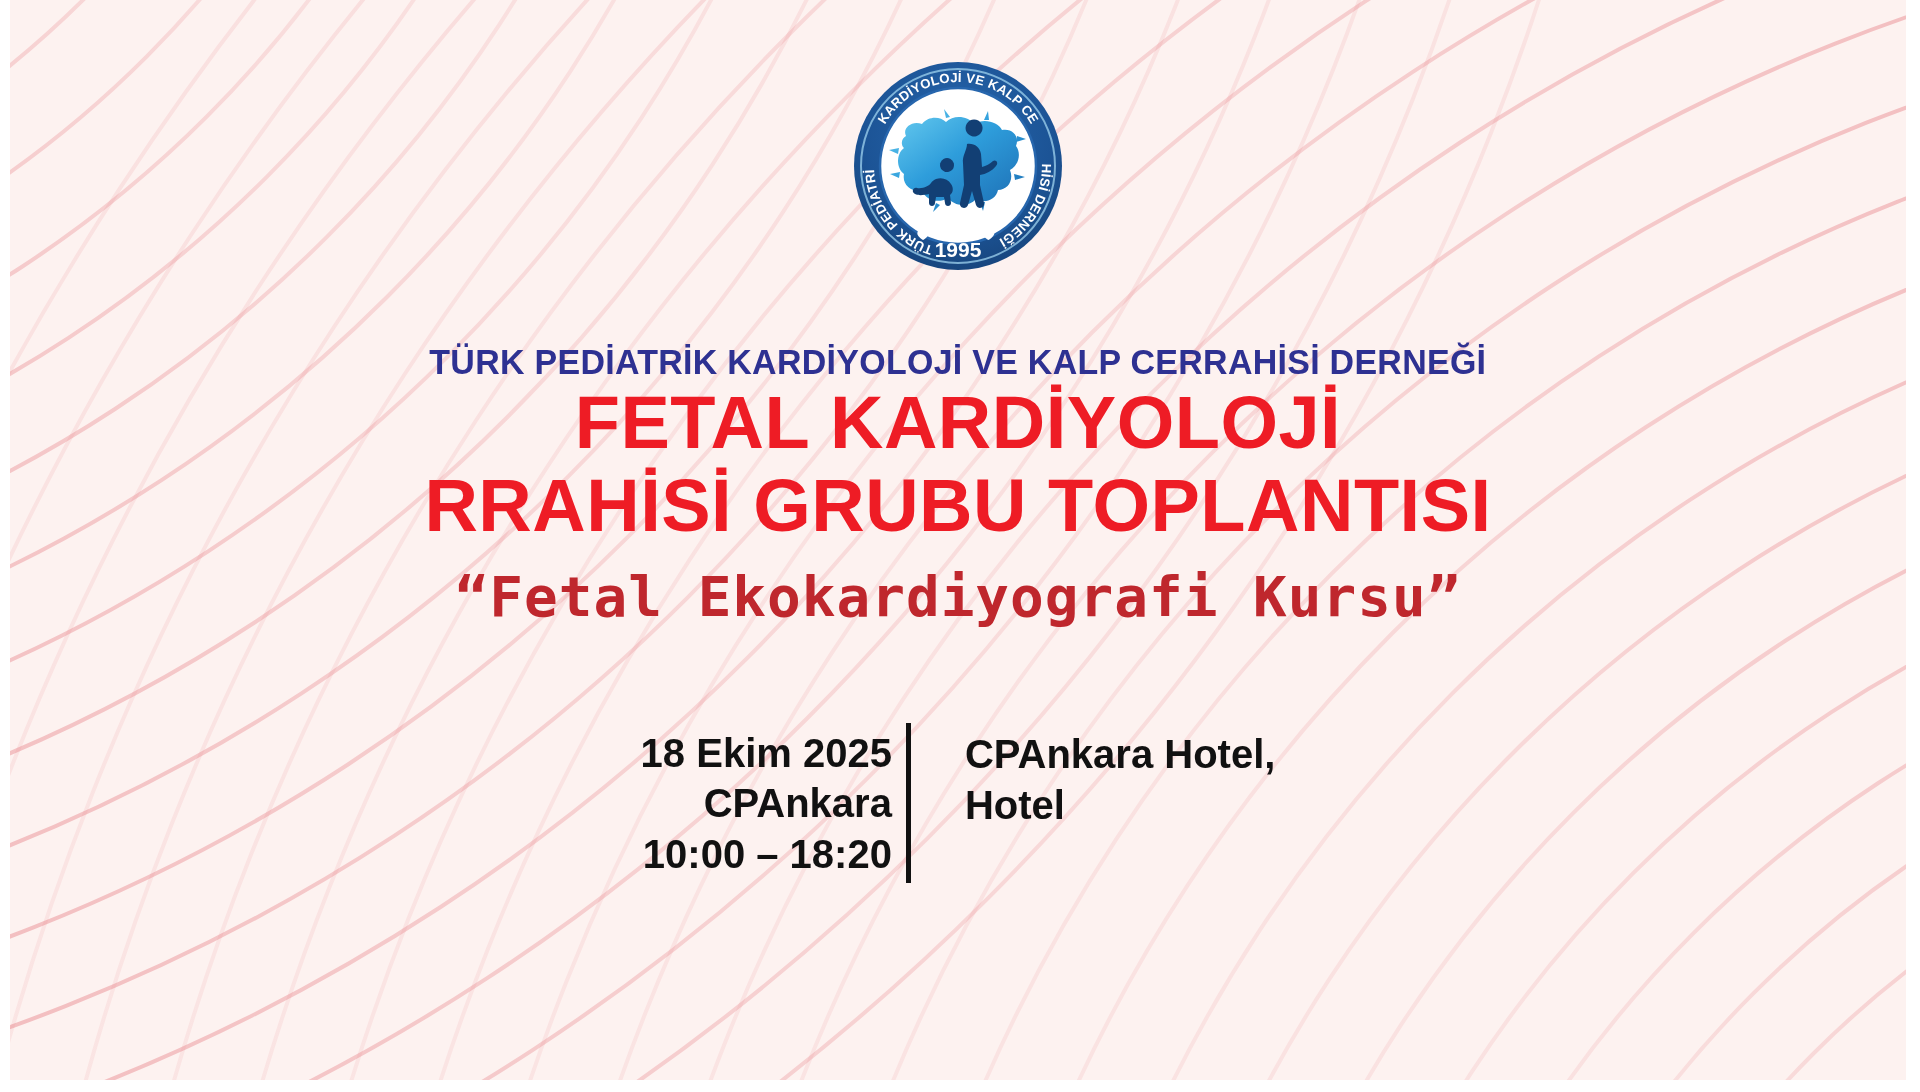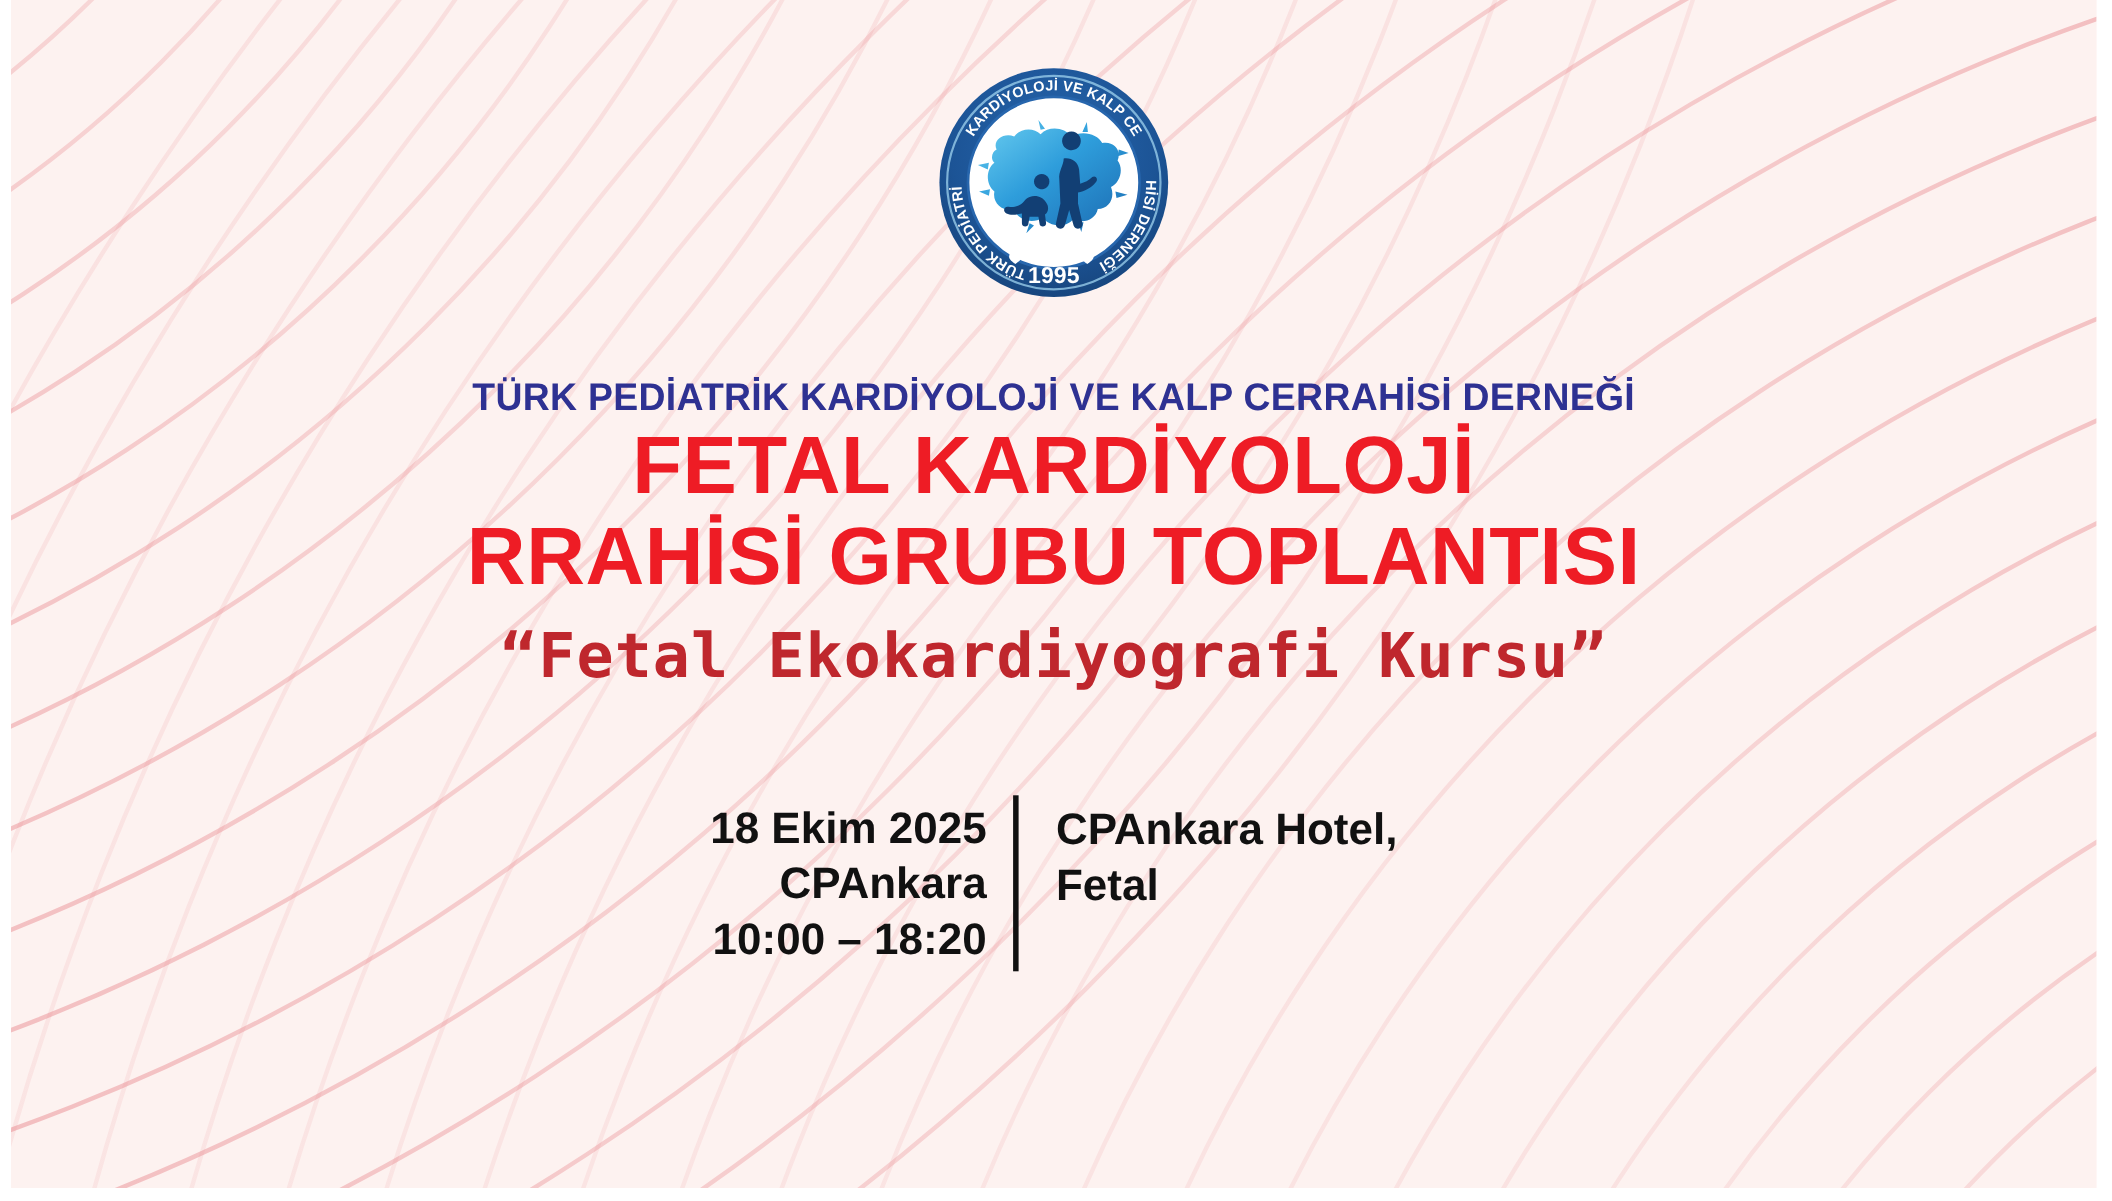--- a/index.html
+++ b/index.html
@@ -103,37 +103,37 @@
   
   .meta-row {
     margin-top: 96px;
     display: flex;
     align-items: stretch;
     justify-content: center;
     gap: 0;
   }
   .meta-date {
     text-align: right;
-    padding-right: 24px;
+    padding-right: 14px;
     color: #111111;
     font-family: "Liberation Sans", sans-serif;
     font-weight: 700;
     font-size: 40px;
     line-height: 1.26;
     align-self: center;
   }
   .meta-divider {
     width: 5px;
     background: #111111;
     min-height: 160px;
     align-self: center;
   }
   .meta-venue {
     text-align: left;
-    padding-left: 34px;
+    padding-left: 54px;
     color: #111111;
     font-family: "Liberation Sans", sans-serif;
     font-weight: 700;
     font-size: 40px;
     line-height: 1.26;
     align-self: flex-start;
     padding-top: 6px;
   }
   .meta-line { display: block; }
 </style>
@@ -338,19 +338,19 @@
 
       <div class="meta-row">
         <div class="meta-date">
           <span class="meta-line">18 Ekim 2025</span>
           <span class="meta-line">CPAnkara</span>
           <span class="meta-line">10:00 – 18:20</span>
         </div>
         <div class="meta-divider"></div>
         <div class="meta-venue">
           <span class="meta-line">CPAnkara Hotel,</span>
-          <span class="meta-line">Fetal</span>
+          <span class="meta-line">Hotel</span>
         </div>
       </div>
 
     </div>
   </div>
 </div>
 
 </body></html>

